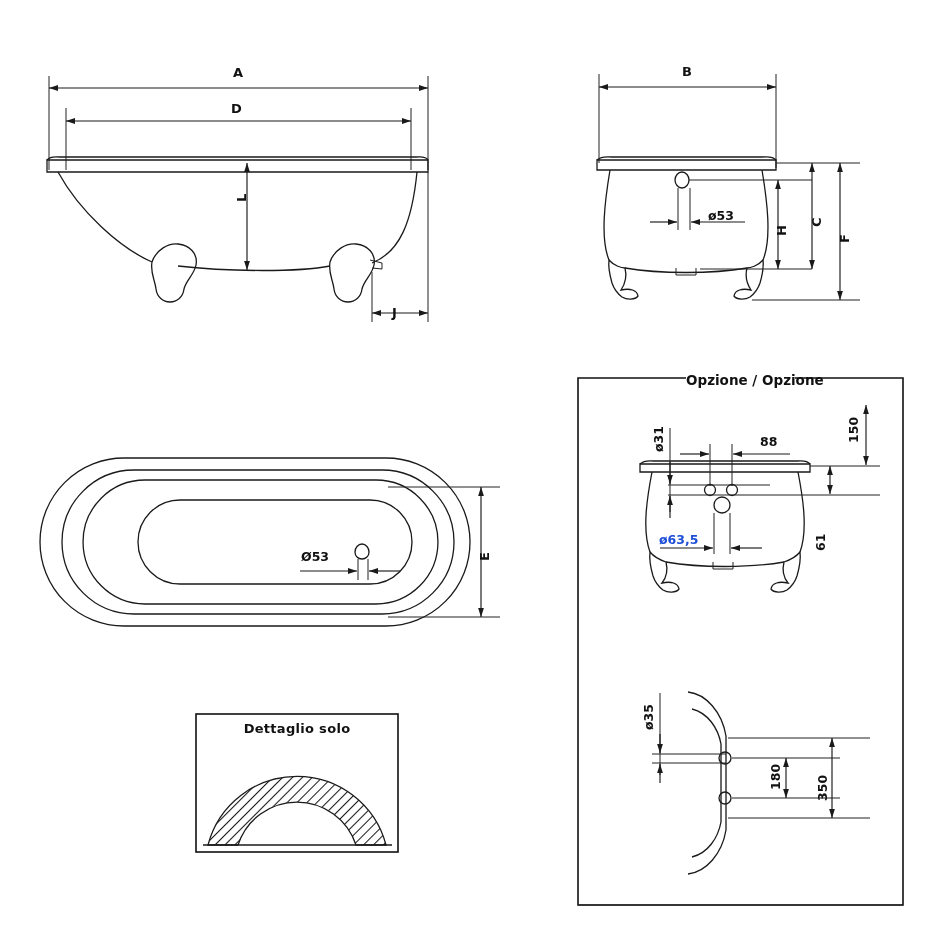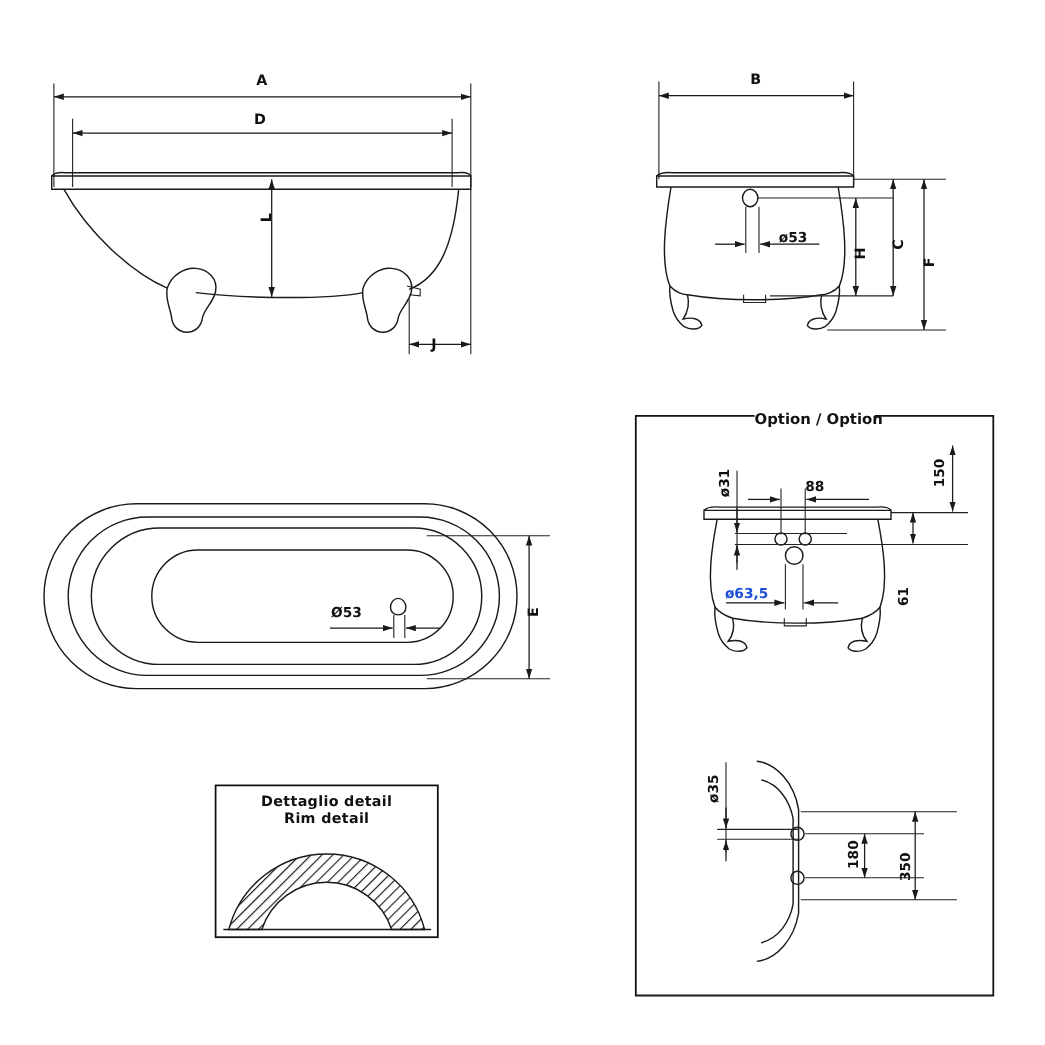--- a/index.html
+++ b/index.html
@@ -262,34 +262,31 @@
   </div>
 
   <div class="lbl" style="position:absolute;left:301px;top:546px;">
     <span class="txt" style="font-family:'DejaVu Sans',sans-serif;font-size:12.5px;font-weight:bold;color:#111;">Ø53</span>
   </div>
   <div class="lbl" style="position:absolute;left:474px;top:561px;transform:rotate(-90deg);transform-origin:left top;">
     <span class="txt" style="font-family:'DejaVu Sans',sans-serif;font-size:13px;font-weight:bold;color:#111;">E</span>
   </div>
 
   <div style="position:absolute;left:196px;top:718px;width:202px;text-align:center;">
-    <span class="txt" style="font-family:'DejaVu Sans',sans-serif;font-size:13px;font-weight:bold;color:#111;letter-spacing:0.3px;">Dettaglio detail</span>
-  </div>
-  <div style="position:absolute;left:196px;top:733px;width:202px;text-align:center;">
-    <span class="txt" style="font-family:'DejaVu Sans',sans-serif;font-size:13px;font-weight:bold;color:#111;letter-spacing:0.3px;">Rim detail</span>
+    <span class="txt" style="font-family:'DejaVu Sans',sans-serif;font-size:13px;font-weight:bold;color:#111;letter-spacing:0.3px;">Dettaglio solo</span>
   </div>
 
   <div style="position:absolute;left:686px;top:370px;width:110px;text-align:center;">
-    <span class="txt" style="font-family:'DejaVu Sans',sans-serif;font-size:13.5px;font-weight:bold;color:#111;white-space:nowrap;">Option / Option</span>
+    <span class="txt" style="font-family:'DejaVu Sans',sans-serif;font-size:13.5px;font-weight:bold;color:#111;white-space:nowrap;">Opzione / Opzione</span>
   </div>
 
   <div style="position:absolute;left:648px;top:452px;transform:rotate(-90deg);transform-origin:left top;">
     <span class="txt" style="font-family:'DejaVu Sans',sans-serif;font-size:12.5px;font-weight:bold;color:#111;white-space:nowrap;">ø31</span>
   </div>
-  <div style="position:absolute;left:732px;top:431px;">
+  <div style="position:absolute;left:760px;top:431px;">
     <span class="txt" style="font-family:'DejaVu Sans',sans-serif;font-size:12.5px;font-weight:bold;color:#111;">88</span>
   </div>
   <div style="position:absolute;left:659px;top:529px;">
     <span class="txt" style="font-family:'DejaVu Sans',sans-serif;font-size:12.5px;font-weight:bold;color:#1d4ed8;white-space:nowrap;">ø63,5</span>
   </div>
   <div style="position:absolute;left:843px;top:443px;transform:rotate(-90deg);transform-origin:left top;">
     <span class="txt" style="font-family:'DejaVu Sans',sans-serif;font-size:12.5px;font-weight:bold;color:#111;white-space:nowrap;">150</span>
   </div>
   <div style="position:absolute;left:810px;top:551px;transform:rotate(-90deg);transform-origin:left top;">
     <span class="txt" style="font-family:'DejaVu Sans',sans-serif;font-size:12.5px;font-weight:bold;color:#111;white-space:nowrap;">61</span>

